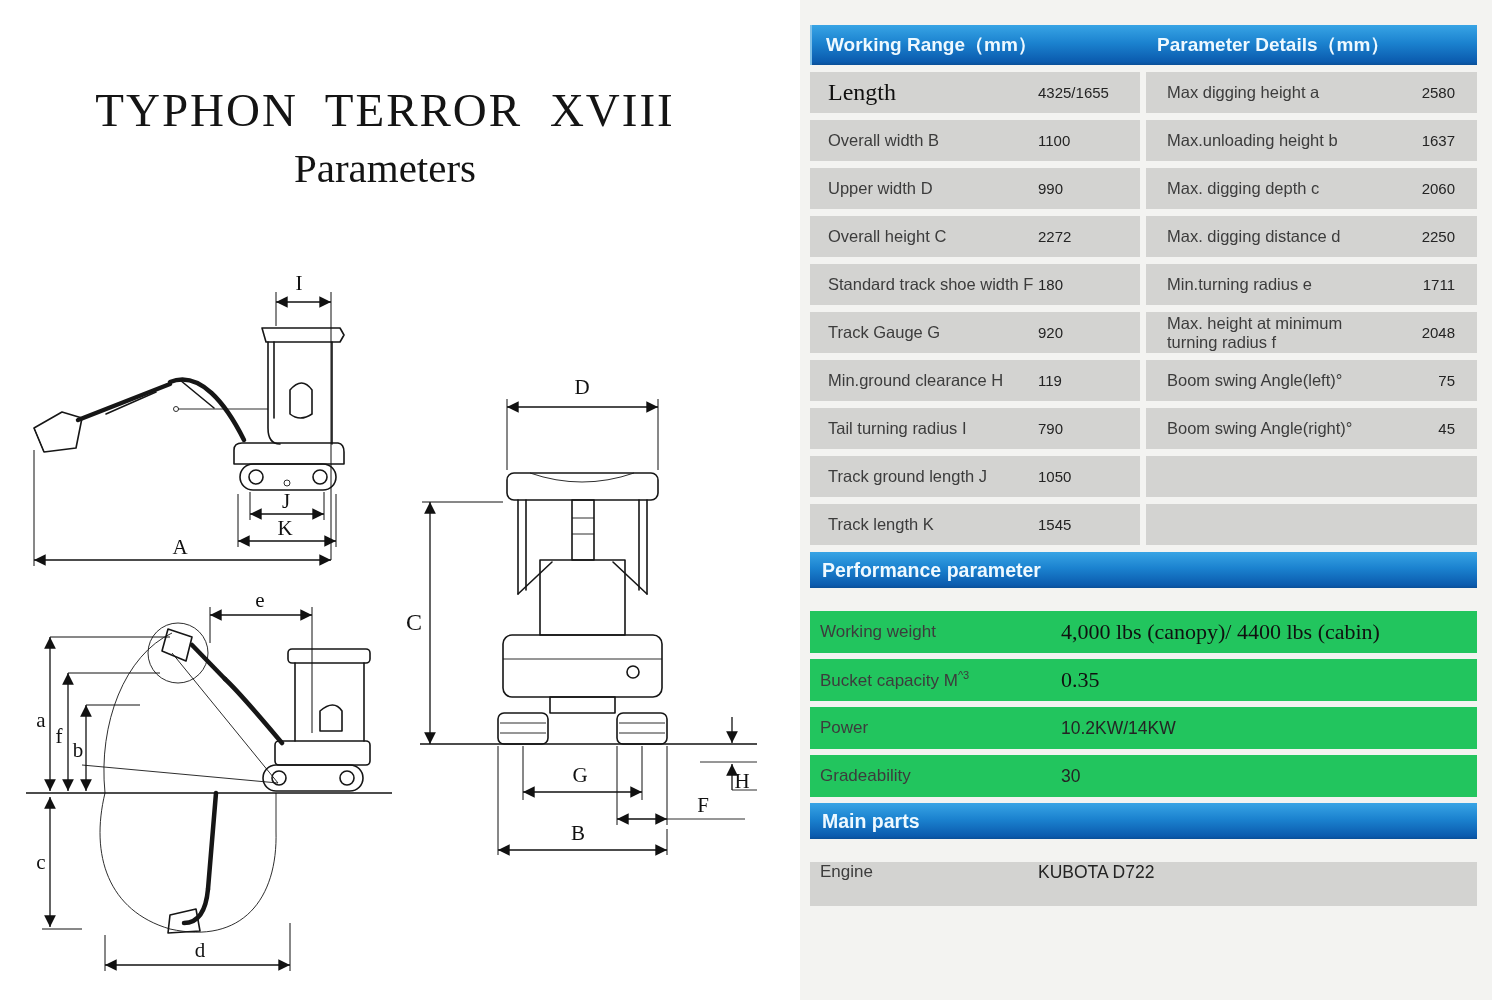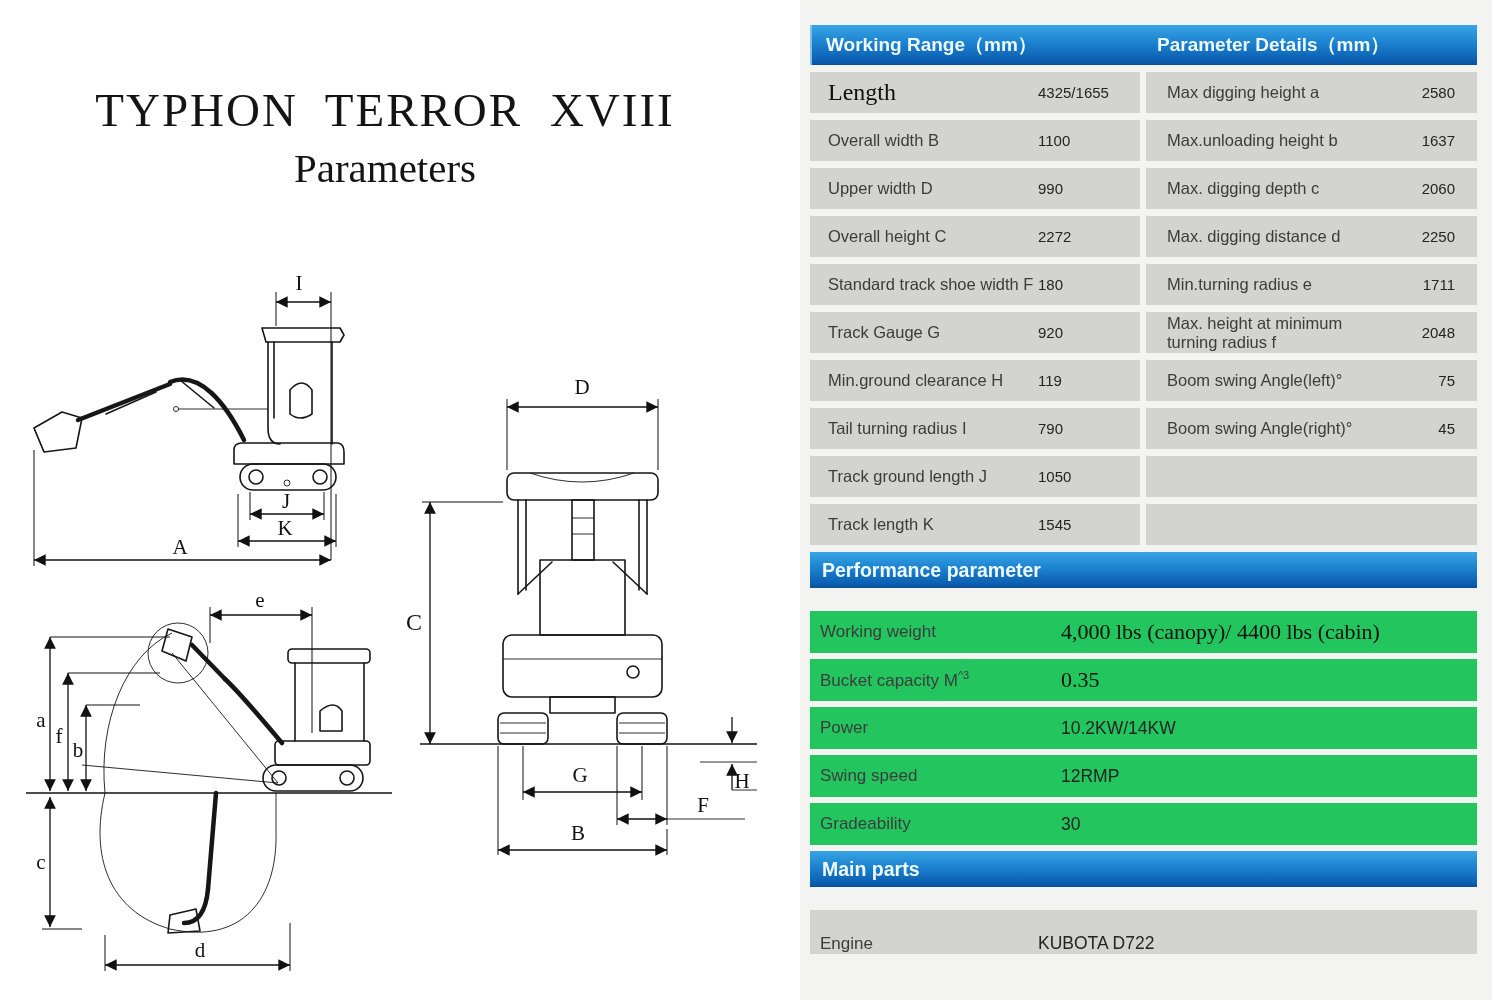--- a/index.html
+++ b/index.html
@@ -34,21 +34,21 @@
 
   .sec-header{height:36px;display:flex;align-items:center;padding-left:12px;
               font-size:19.5px;margin:5px 0 23px 0;box-sizing:border-box;}
   .p-row{height:42px;margin-bottom:6px;background:#22c55e;position:relative;
          display:flex;align-items:center;}
   .p-row .lbl{padding-left:10px;font-size:17px;color:#3c3c3c;}
   .p-row .lbl sup{font-size:11px;}
   .p-row .val{position:absolute;left:211px;font-size:17.5px;color:#242424;margin-left:40px;}
   .p-row .val.serif{font-family:"Liberation Serif",serif;font-size:22px;color:#101010;}
   .m-row{height:44px;margin-bottom:6px;background:#d3d3d1;position:relative;
-         display:flex;align-items:flex-end;}
+         display:flex;align-items:flex-start;}
   .m-row .lbl{padding-left:10px;font-size:17px;color:#3c3c3c;}
   .m-row .val{position:absolute;left:228px;font-size:17.5px;color:#242424;}
 
   
   svg{position:absolute;}
   .svg-side{left:28px;top:268px;}
   .svg-front{left:400px;top:372px;}
   .svg-range{left:20px;top:593px;}
   .mc{fill:none;stroke:#161616;stroke-width:1.6;stroke-linejoin:round;stroke-linecap:round;}
   .mc2{fill:none;stroke:#161616;stroke-width:4.5;stroke-linecap:round;}
@@ -351,24 +351,20 @@
     </div>
     <div class="p-row">
       <span class="lbl"><span>Bucket capacity M</span><sup>^3</sup></span>
       <span class="val serif">0.35</span>
     </div>
     <div class="p-row">
       <span class="lbl">Power</span>
       <span class="val">10.2KW/14KW</span>
     </div>
     <div class="p-row">
-      <span class="lbl">Swing speed</span>
-      <span class="val">12RMP</span>
-    </div>
-    <div class="p-row">
       <span class="lbl">Gradeability</span>
       <span class="val">30</span>
     </div>
 
     <div class="sec-header grad">Main parts</div>
 
     <div class="m-row">
       <span class="lbl">Engine</span>
       <span class="val">KUBOTA D722</span>
     </div>

